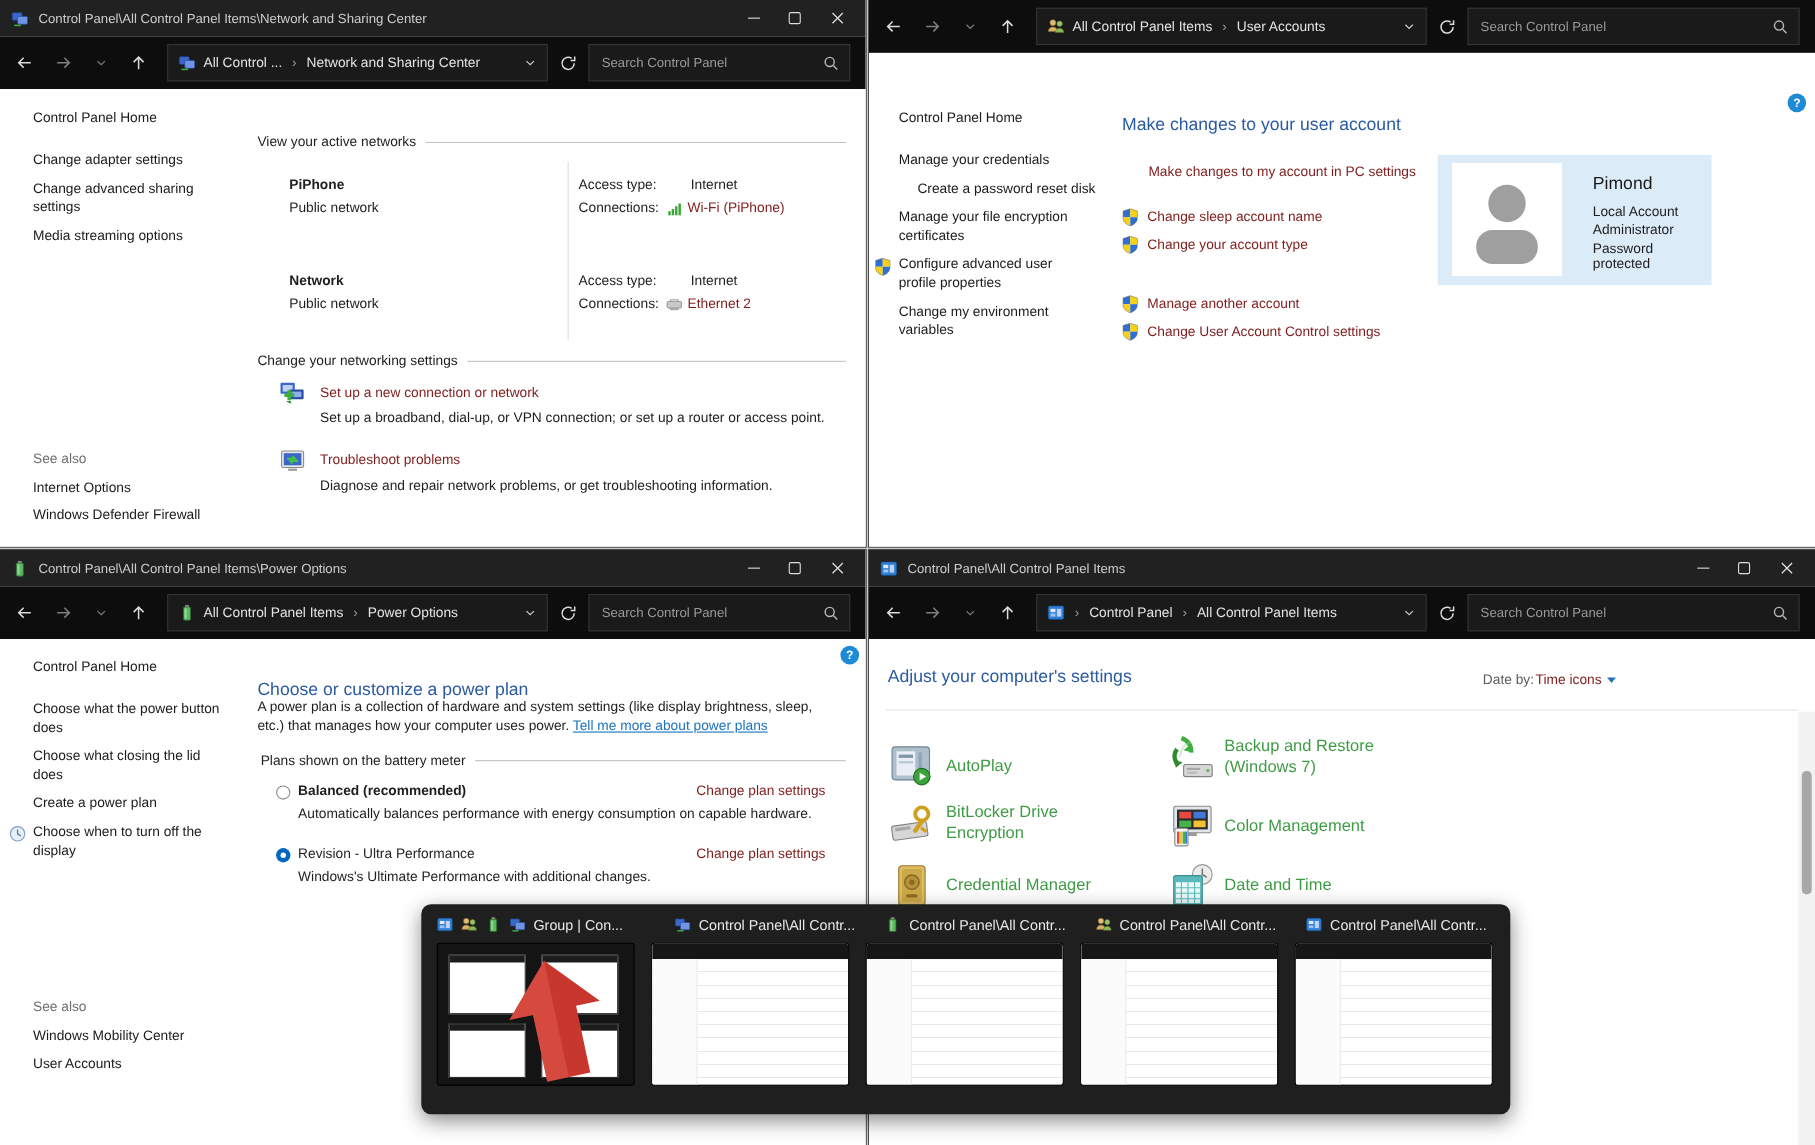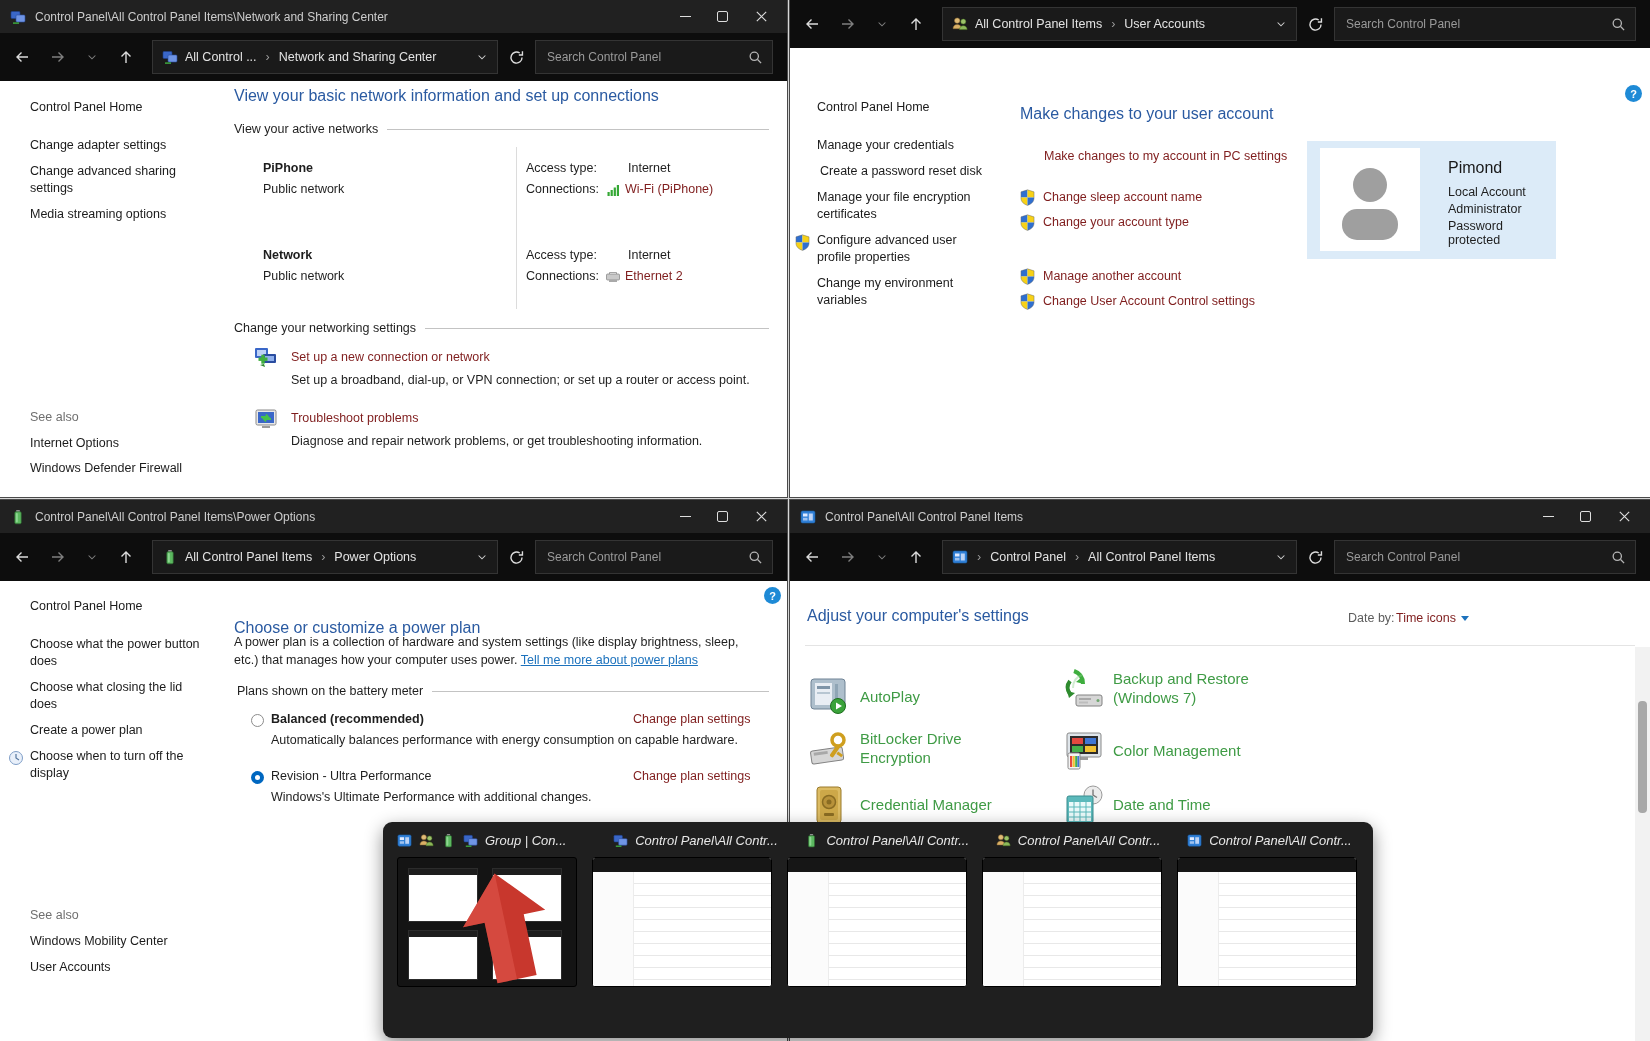--- a/index.html
+++ b/index.html
@@ -41,21 +41,21 @@
   .radio.on::after{content:"";position:absolute;left:4px;top:4px;width:5px;height:5px;border-radius:50%;background:#fff;}
   .help{position:absolute;width:17px;height:17px;border-radius:50%;background:#1e8ad6;color:#fff;font-size:11px;font-weight:bold;display:flex;align-items:center;justify-content:center;cursor:pointer;}
   .help::before{content:"?";}
   .card{position:absolute;background:#dcebf8;}
   .vline{position:absolute;border-left:1px solid #dcdcdc;}
   .cpl-item{color:#3f9b45;font-size:15px;line-height:19px;cursor:pointer;}
   .viewby-caret{display:inline-block;width:0;height:0;border-left:4px solid transparent;border-right:4px solid transparent;border-top:5px solid #1c72bd;margin-left:5px;vertical-align:middle;}
   .sb-track{position:absolute;right:0;width:15px;background:#f2f2f2;}
   .sb-thumb{position:absolute;right:3px;width:9px;background:#a8a8a8;border-radius:4px;}
   
-  .strip{position:absolute;left:383px;top:822px;width:990px;height:216px;background:#1f1f1f;border-radius:9px;box-shadow:0 6px 18px rgba(0,0,0,.45);font-style:italic;}
+  .strip{position:absolute;left:383px;top:822px;width:990px;height:191px;background:#1f1f1f;border-radius:9px;box-shadow:0 6px 18px rgba(0,0,0,.45);}
   .strip-head{display:flex;align-items:center;padding:11px 14px 7px 14px;gap:8px;}
   .ptab{display:flex;align-items:center;gap:7px;min-width:0;}
   .ptab .plabel{color:#e8e8e8;font-size:13px;white-space:nowrap;overflow:hidden;}
   .thumbrow{display:flex;gap:15px;padding:2px 14px;}
   .thumb{width:178px;height:128px;background:#fdfdfd;border:1px solid #000;border-radius:3px;overflow:hidden;position:relative;}
   .thumb .mini-tb{height:14px;background:#161616;}
   .thumb .mini-body{position:absolute;top:14px;left:0;right:0;bottom:0;background:
      repeating-linear-gradient(180deg,#ffffff 0 11px,#e8e8e8 11px 12px);}
   .thumb .mini-side{position:absolute;top:14px;left:0;width:40px;bottom:0;background:#fbfbfb;border-right:1px solid #ececec;}
   .thumb.group{background:#141414;}
@@ -286,21 +286,20 @@
     </div>
     <div class="content">
       <div class="side" style="top:18px">Control Panel Home</div>
       <div class="side" style="top:56px">Change adapter settings</div>
       <div class="side" style="top:82px">Change advanced sharing settings</div>
       <div class="side" style="top:125px">Media streaming options</div>
       <div class="side gray" style="top:328px">See also</div>
       <div class="side" style="top:354px">Internet Options</div>
       <div class="side" style="top:379px">Windows Defender Firewall</div>
 
-      <div class="h1" style="left:234px;top:6px">View your basic network information and set up connections</div>
       <div class="rulerow" style="left:234px;top:41px;right:18px">
         <span>View your active networks</span>
           <span class="rl"></span>
       </div>
       <div class="vline" style="left:516px;top:66px;height:162px"></div>
 
       <div class="abs bold" style="left:263px;top:80px">PiPhone</div>
       <div class="abs" style="left:263px;top:101px">Public network</div>
       <div class="abs" style="left:526px;top:80px">Access type:</div>
       <div class="abs" style="left:628px;top:80px">Internet</div>
@@ -375,21 +374,21 @@
         <input placeholder="Search Control Panel" style="">
         <svg width="15" height="15" color="#b5b5b5">
             <use href="#i-search"></use>
           </svg>
       </div>
     </div>
     <div class="content">
       <div class="help" style="right:8px;top:4px"></div>
       <div class="side" style="left:27px;width:176px;top:18px">Control Panel Home</div>
       <div class="side" style="left:27px;width:176px;top:56px">Manage your credentials</div>
-      <div class="side" style="left:30px;width:176px;top:82px">Create a password reset disk</div>
+      <div class="side" style="left:44px;width:176px;top:82px">Create a password reset disk</div>
       <div class="side" style="left:27px;width:176px;top:108px">Manage your file encryption certificates</div>
       <svg class="abs" width="15" height="17" style="left:5px;top:153px">
           <use href="#i-shield"></use>
         </svg>
       <div class="side" style="left:27px;width:166px;top:151px">Configure advanced user profile properties</div>
       <div class="side" style="left:27px;width:166px;top:194px">Change my environment variables</div>
 
       <div class="h1" style="left:230px;top:24px">Make changes to your user account</div>
       <div class="abs lnk" style="left:254px;top:68px">Make changes to my account in PC settings</div>
 

